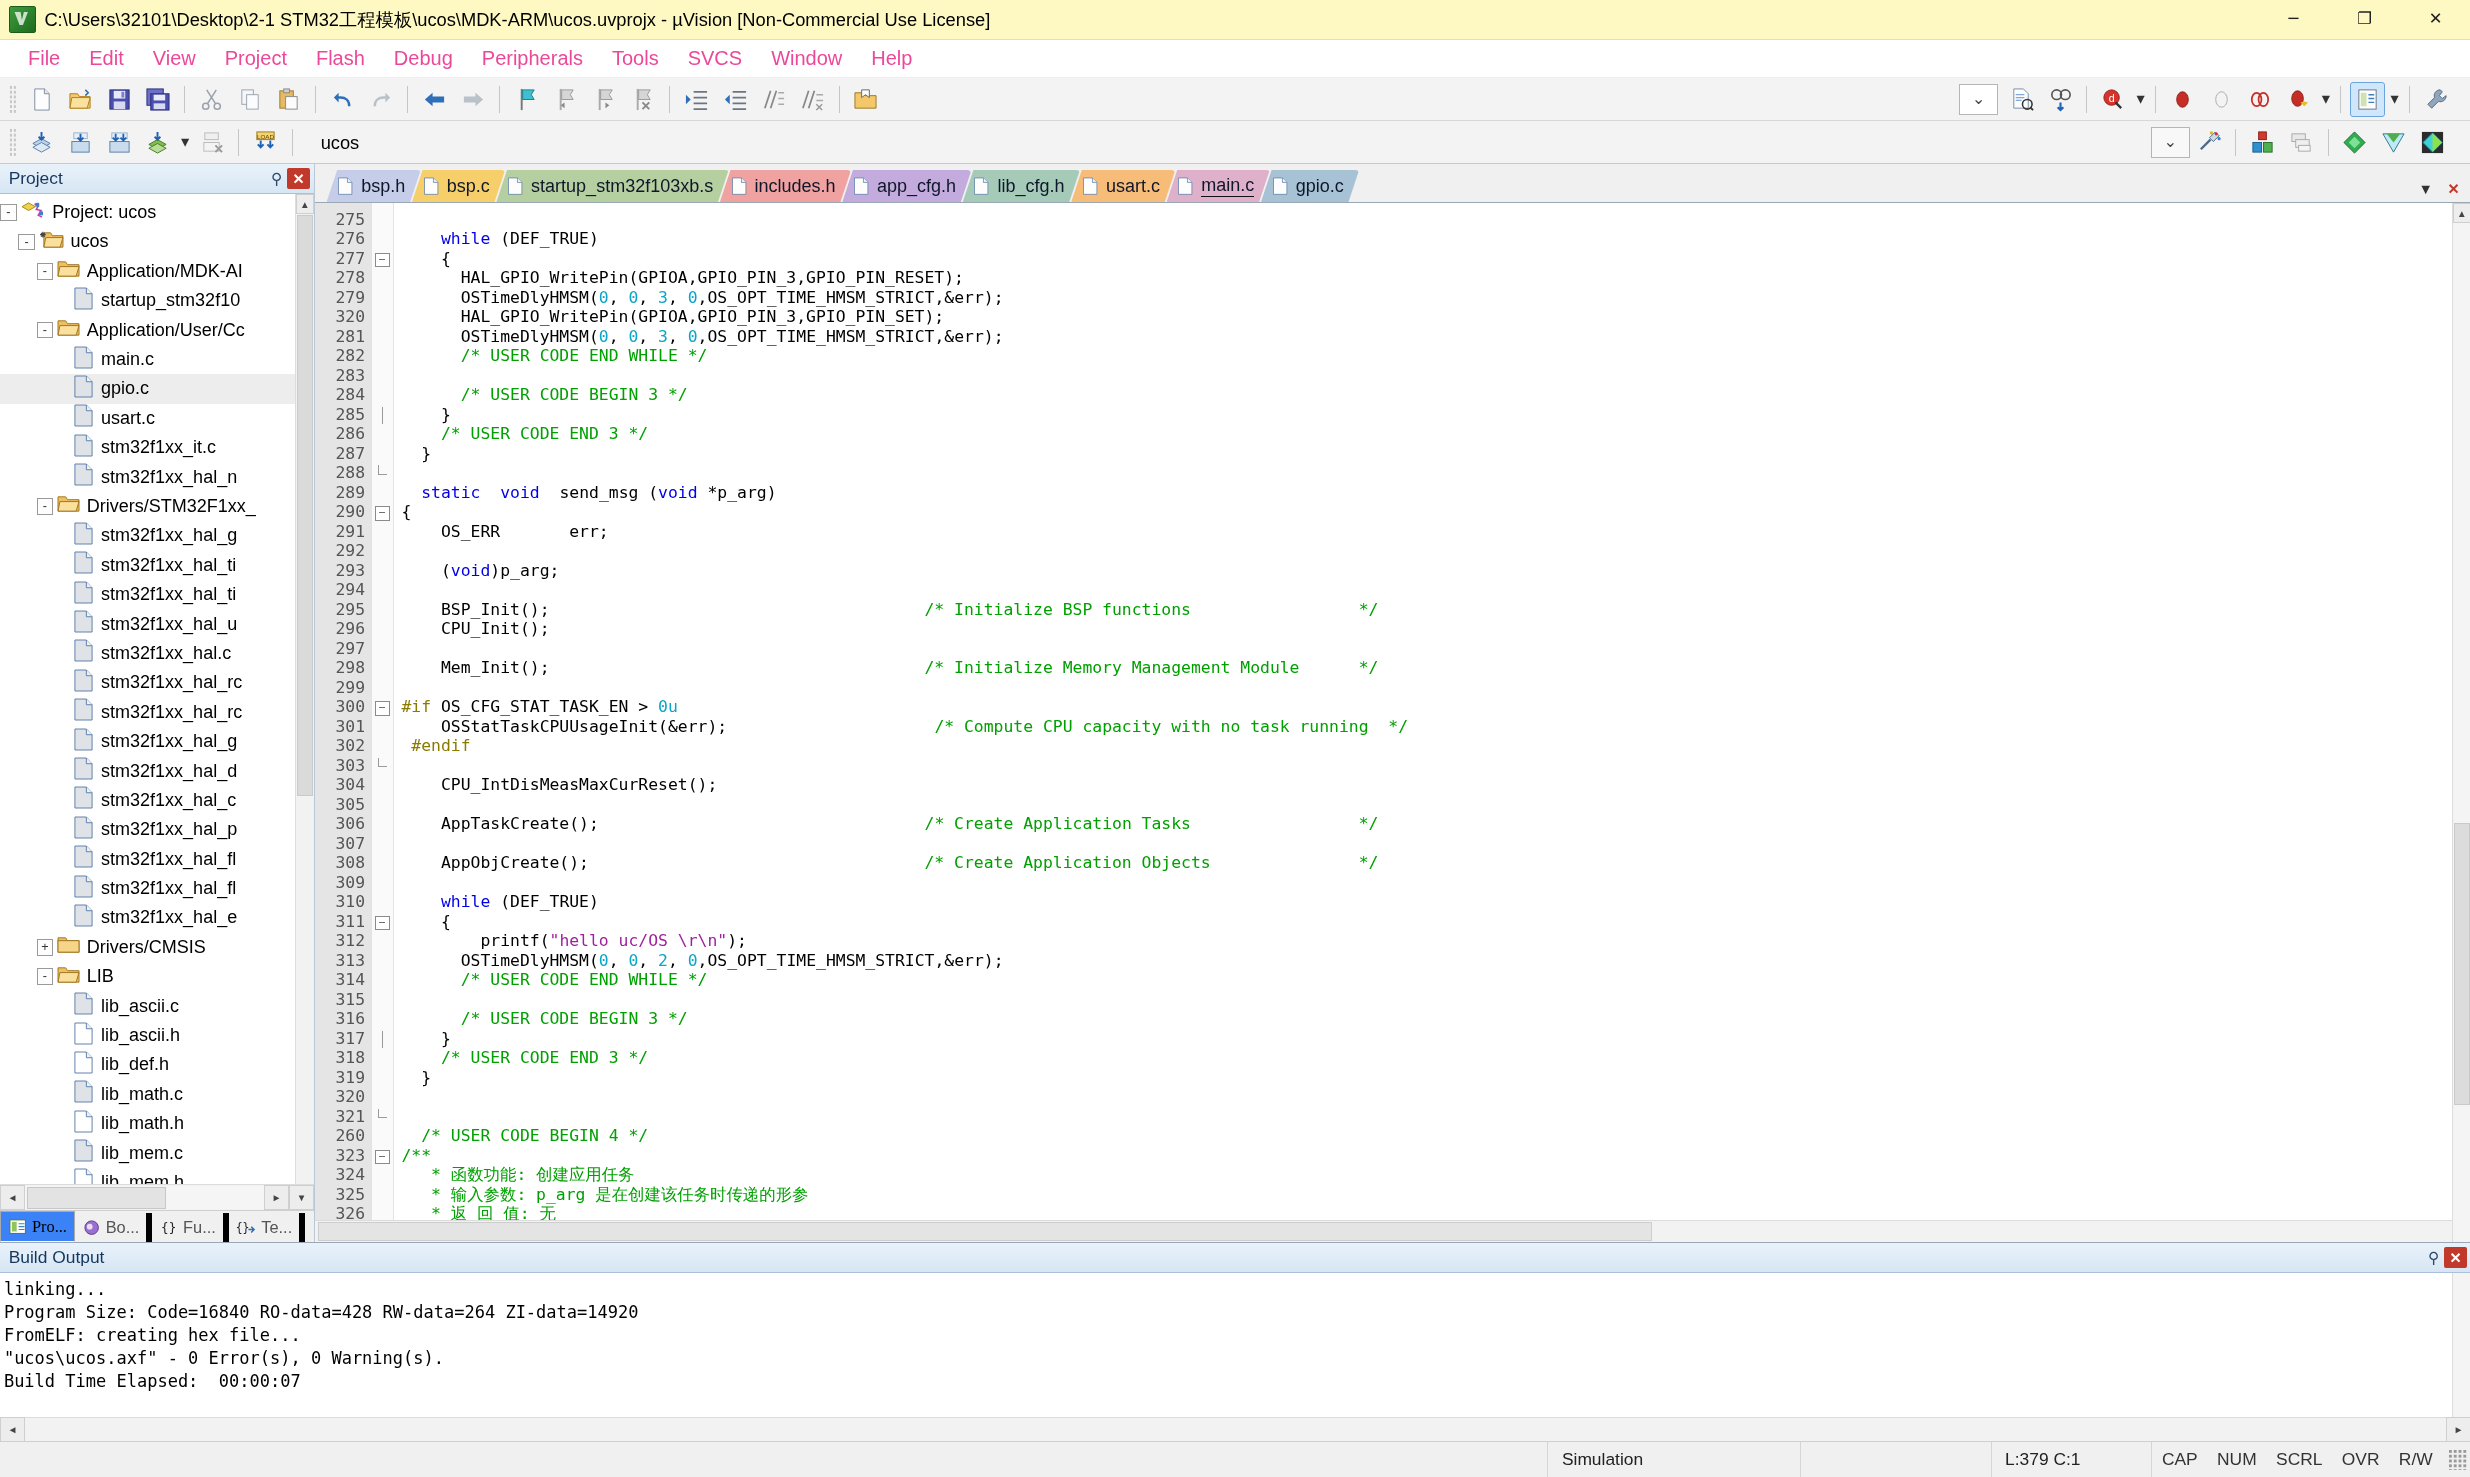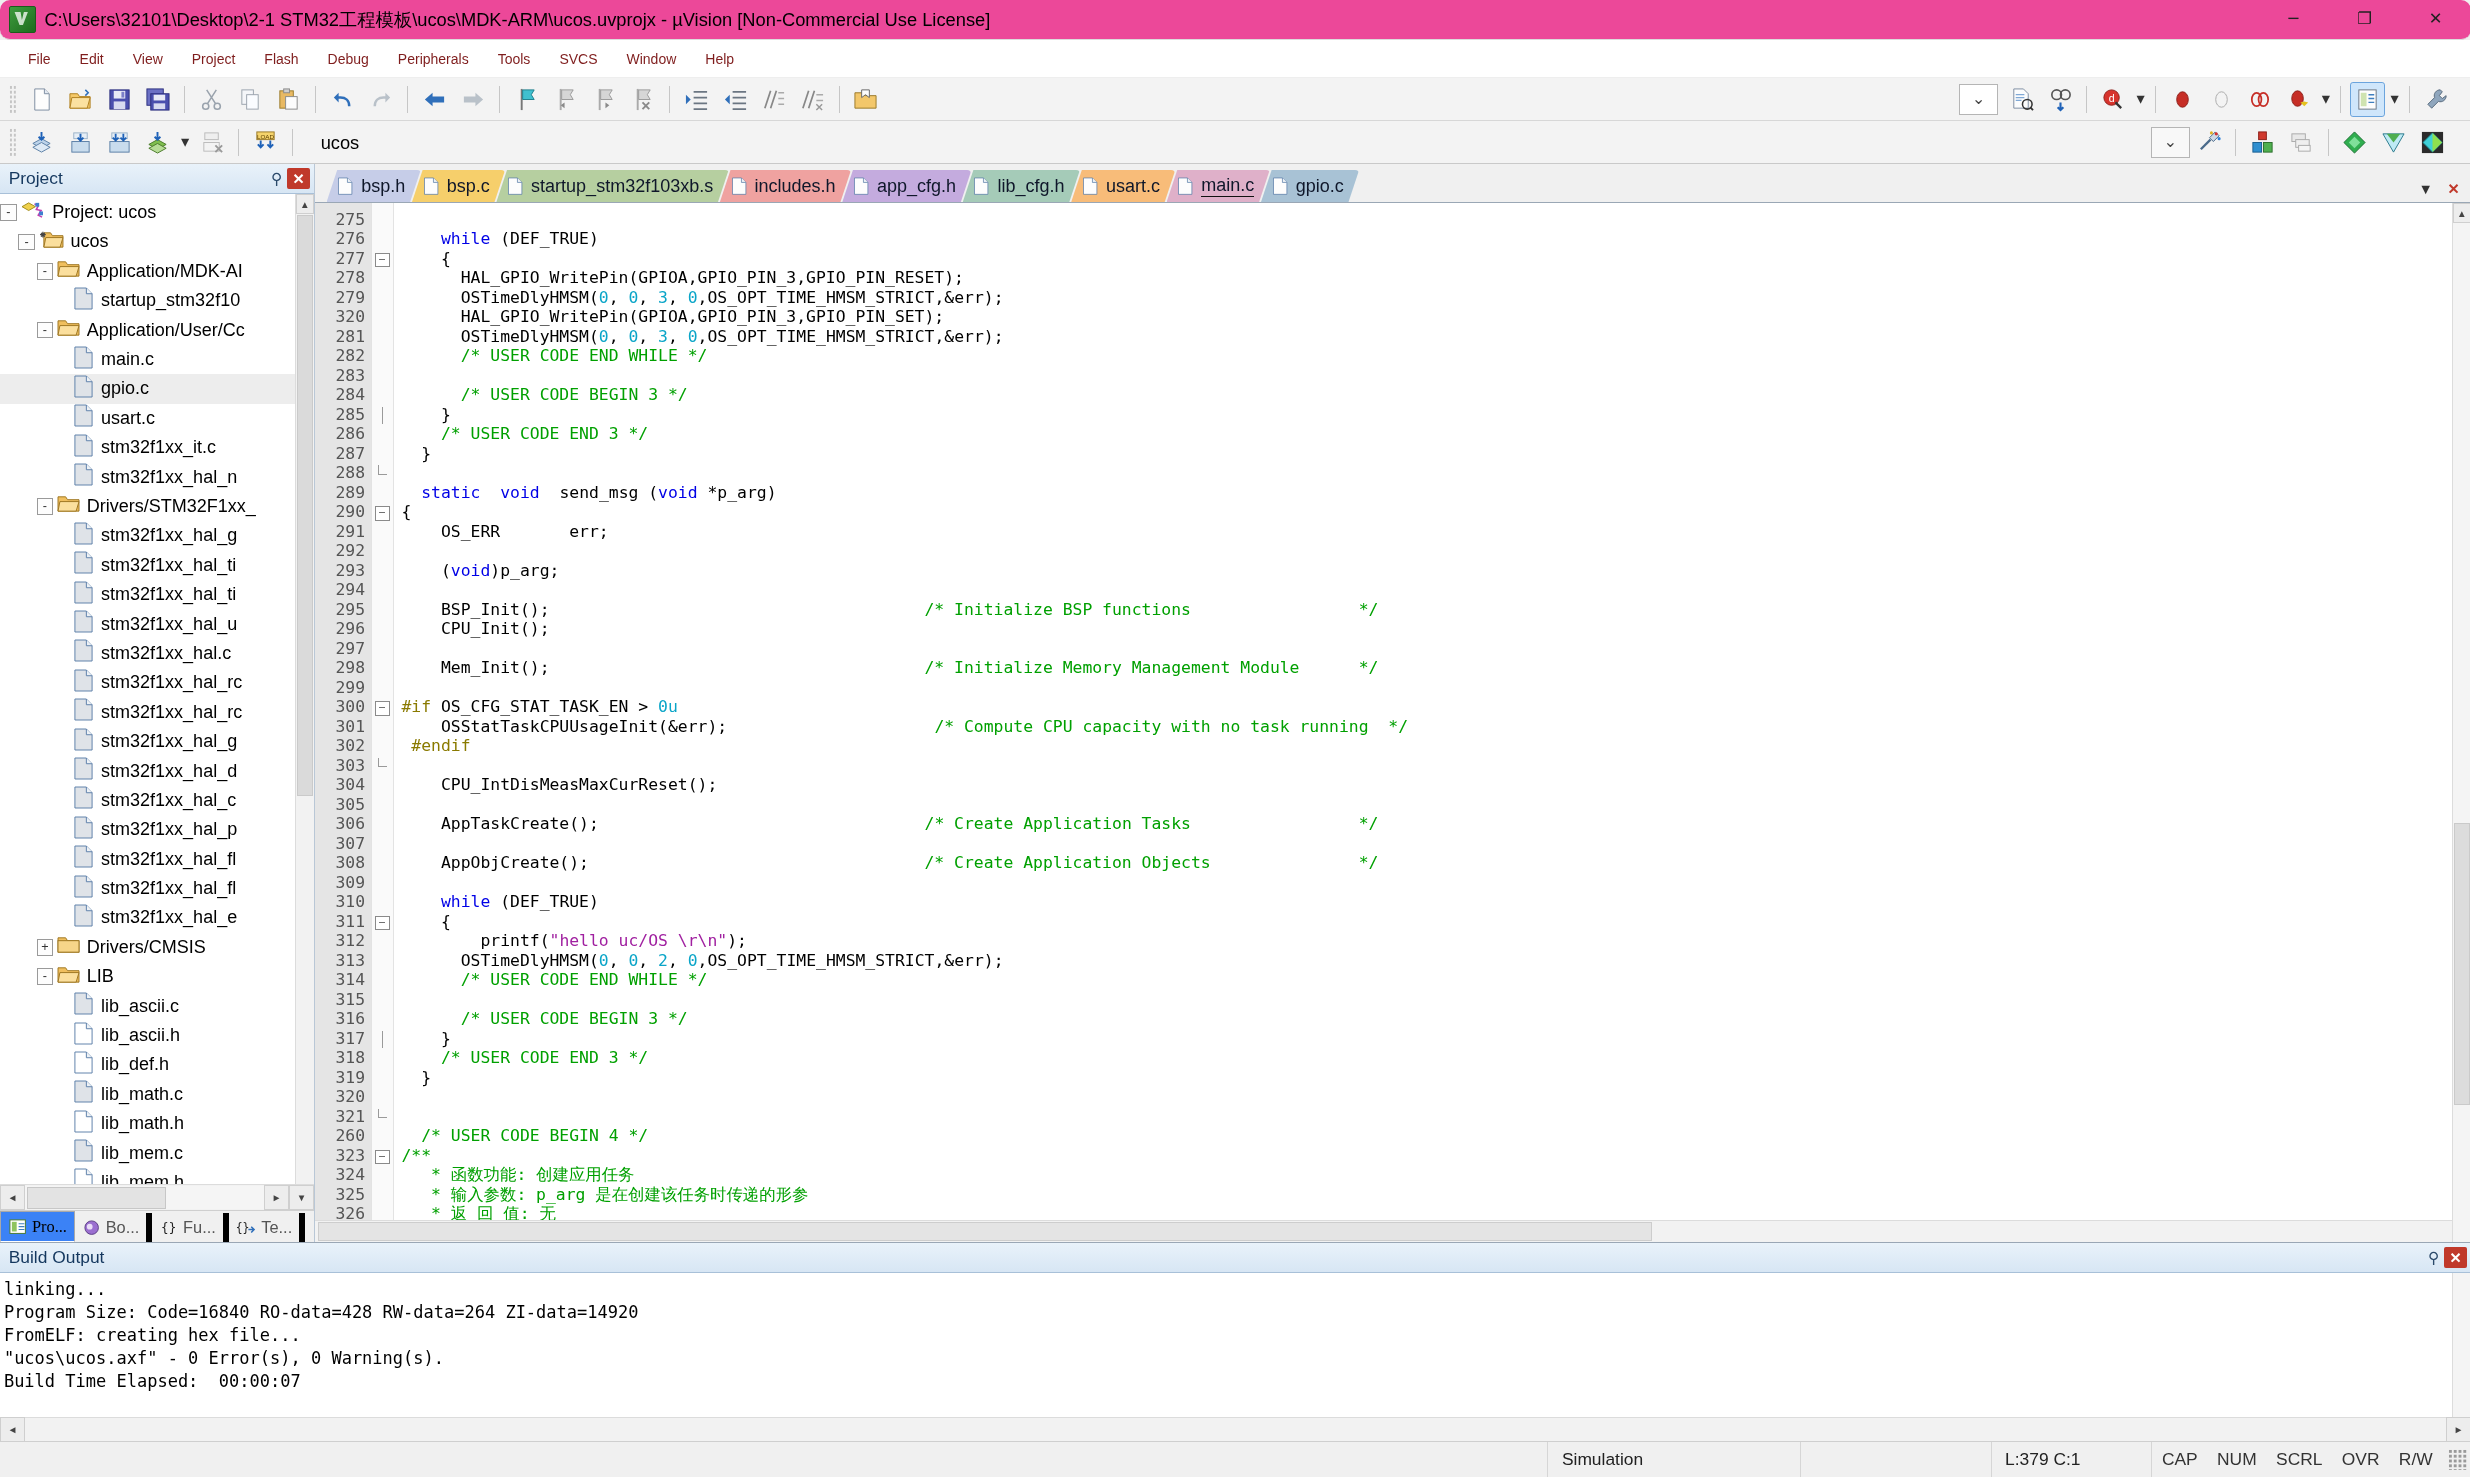--- a/index.html
+++ b/index.html
@@ -7,31 +7,31 @@
     width:2471px;height:1477px;overflow:hidden;
     background:#f0f0f0;
     font-family:"Liberation Sans",sans-serif;
     font-size:18.3px;
     color:#000;
     -webkit-font-smoothing:none;
   }
   .app{width:2471px;height:1477px;display:flex;flex-direction:column;background:#f0f0f0;}
 
   
-  .titlebar{height:39px;background:#ec4899;display:flex;align-items:center;border-bottom:1px solid #dcdcdc;flex:0 0 39px;border-radius:10px;}
+  .titlebar{height:39px;background:#fef9c3;display:flex;align-items:center;border-bottom:1px solid #dcdcdc;flex:0 0 39px;}
   .tb-icon{width:25px;height:25px;margin:0 8.7px 0 8.7px;background:linear-gradient(135deg,#3e9c3e,#1d6b1d);border:1px solid #1b5c1b;border-radius:1.9px;position:relative;}
   .tb-icon:after{content:"";position:absolute;left:4.8px;top:4.8px;width:13.5px;height:13.5px;background:#fff;opacity:.75;clip-path:polygon(0 0,45% 0,55% 60%,70% 0,100% 0,62% 100%,38% 100%);}
   .tb-title{font-size:18.3px;color:#000;white-space:nowrap;}
   .tb-spacer{flex:1;}
   .win-btn{width:71px;height:39px;display:flex;align-items:center;justify-content:center;font-size:18.3px;color:#222;}
   .glyph{font-family:"DejaVu Sans",sans-serif;font-size:16.4px;line-height:1;}
 
   
   .menubar{height:37px;background:#ffffff;display:flex;align-items:center;padding-left:13.5px;flex:0 0 37px;border-bottom:1px solid #eee;}
-  .menu-item{padding:3.9px 14.5px;font-size:14px;color:#7f1d1d;white-space:nowrap;}
+  .menu-item{padding:3.9px 14.5px;font-size:20px;color:#ec4899;white-space:nowrap;}
 
   
   .toolbar{height:42px;background:#f3f3f3;display:flex;align-items:center;border-bottom:1px solid #d7d7d7;flex:0 0 42px;padding-left:3.9px;}
   .toolbar.second{border-bottom:1px solid #c9c9c9;}
   .grip{width:8.7px;height:29px;margin:0 4.8px;
         background-image:radial-gradient(#b9b9b9 40%,transparent 41%);
         background-size:3.9px 4.8px;opacity:.8;}
   .tbtn{width:33px;height:33px;margin:0 1.9px;display:flex;align-items:center;justify-content:center;border:1px solid transparent;border-radius:2.9px;position:relative;}
   .tsep{width:1px;height:27px;background:#c6c6c6;margin:0 6.8px;}
   .dropcaret{width:15.4px;height:33px;display:flex;align-items:center;justify-content:center;font-size:10.6px;color:#333;}

